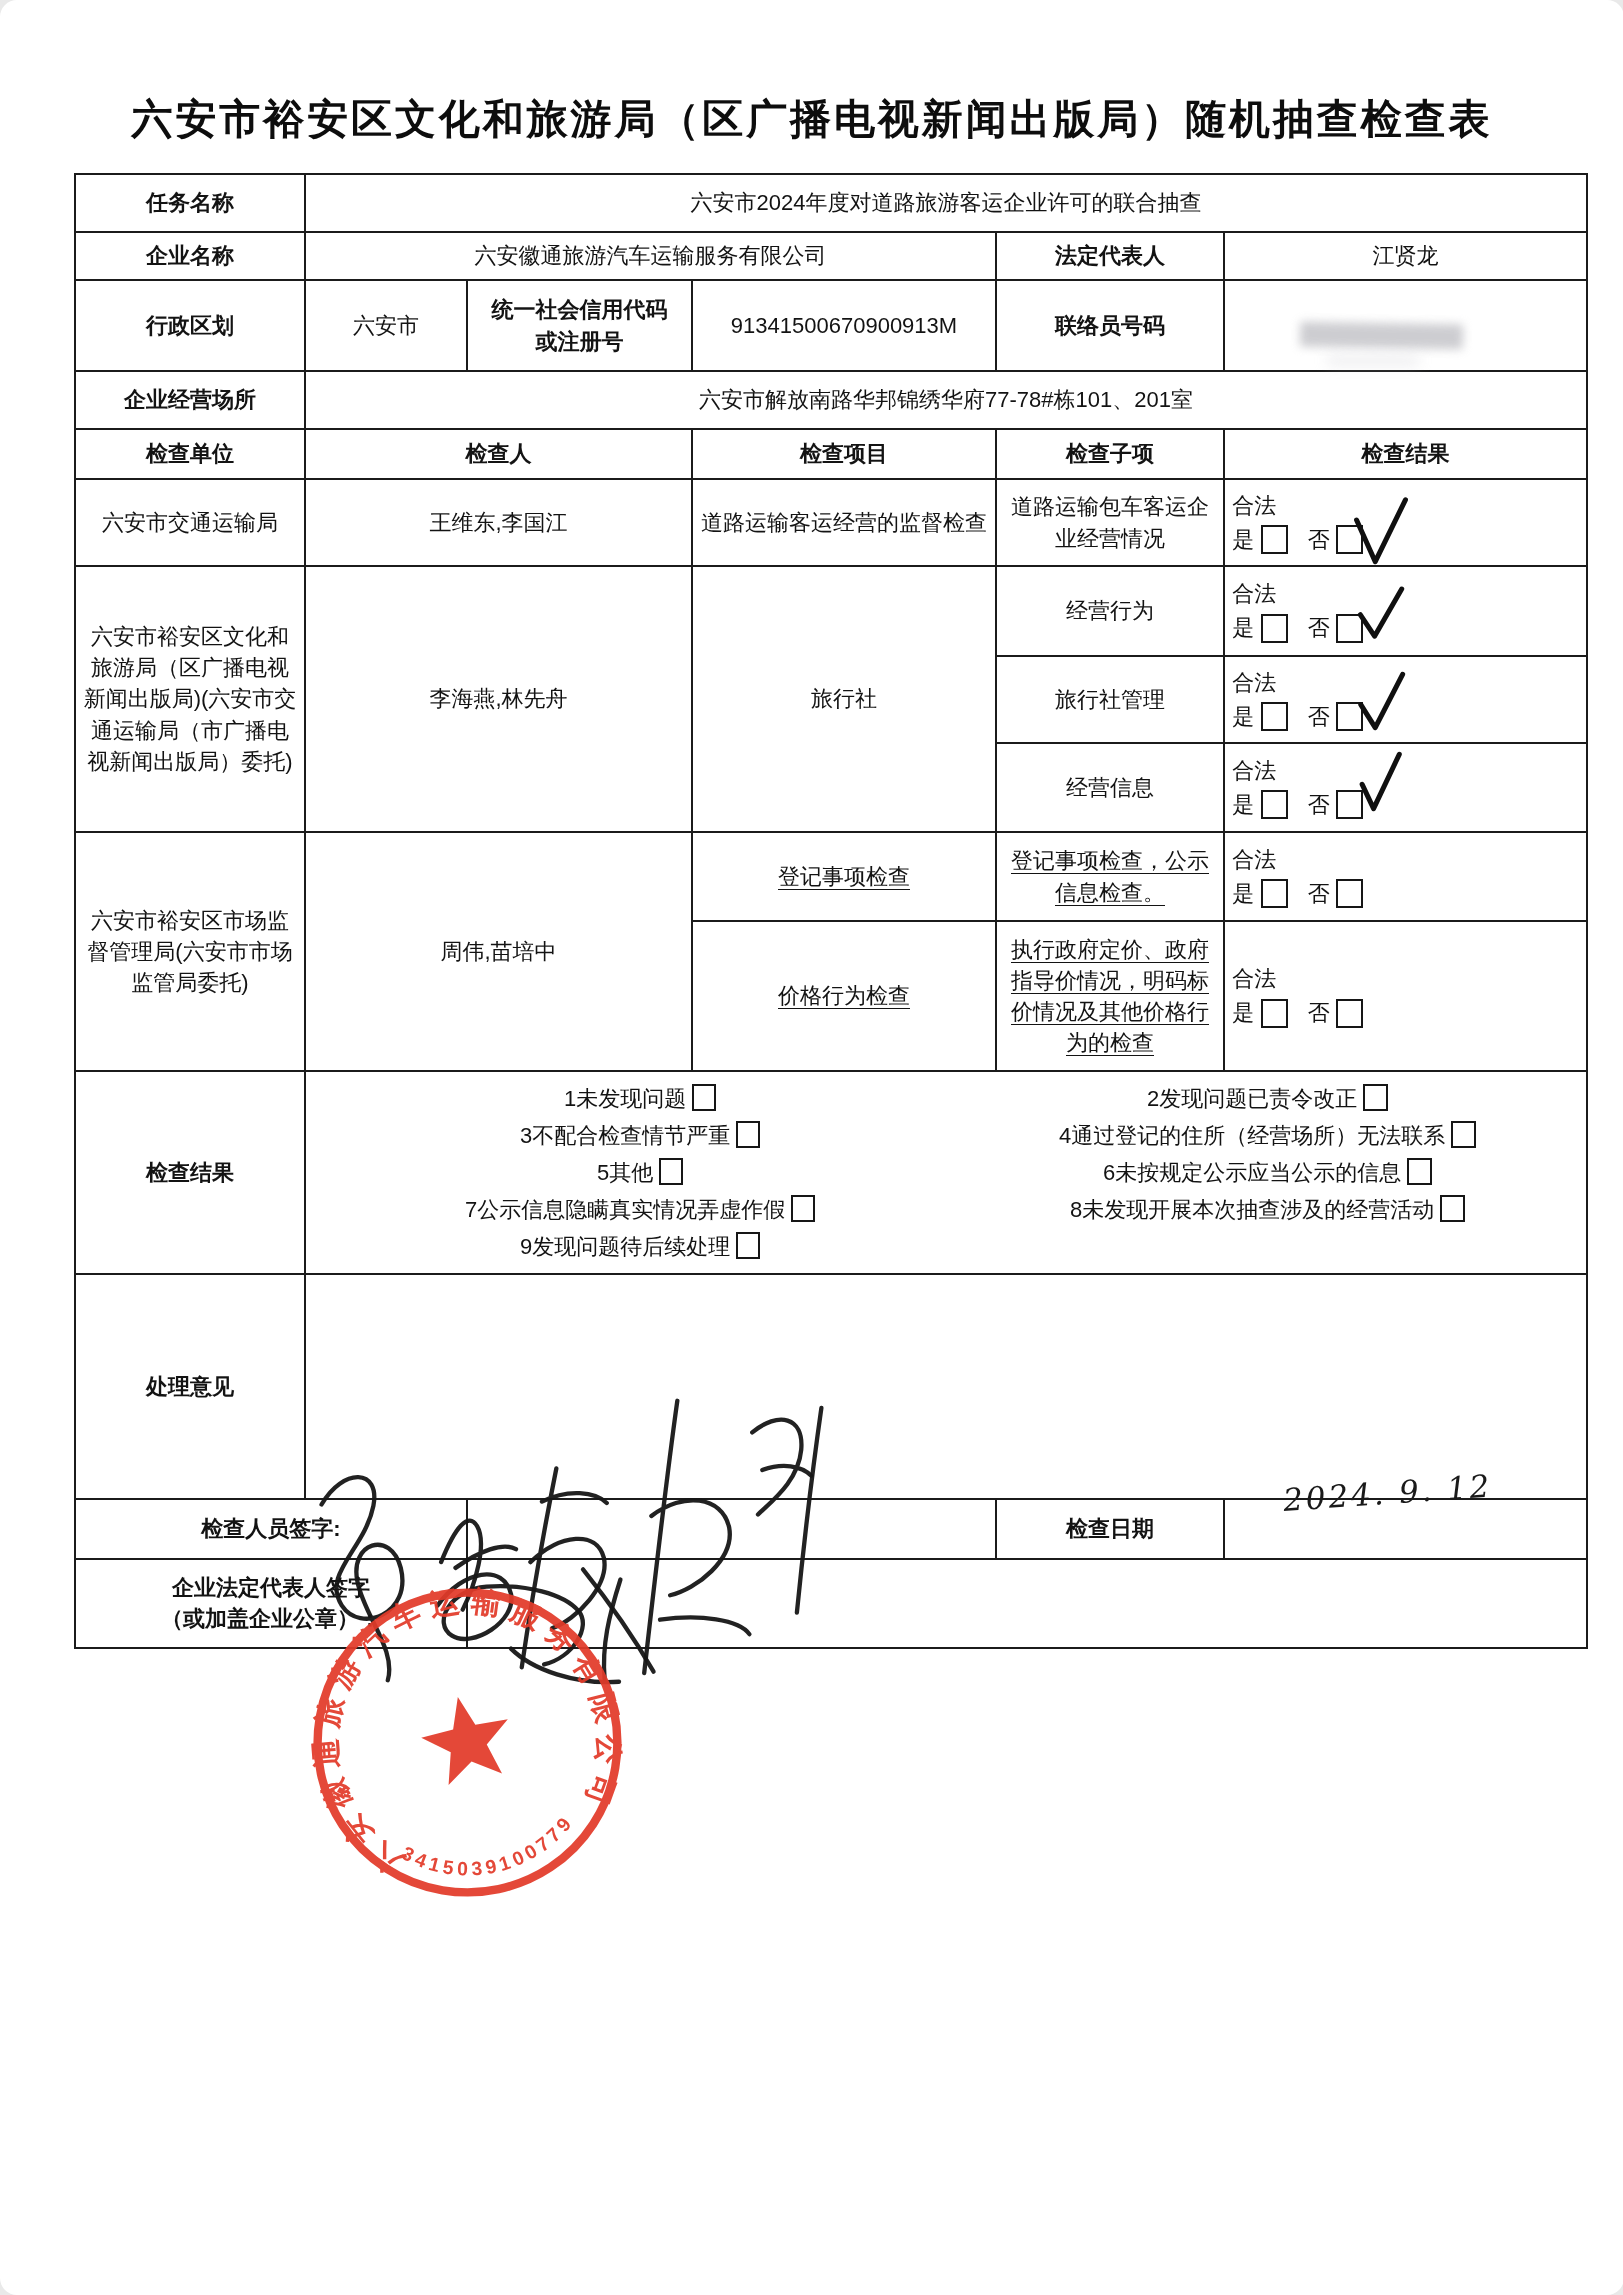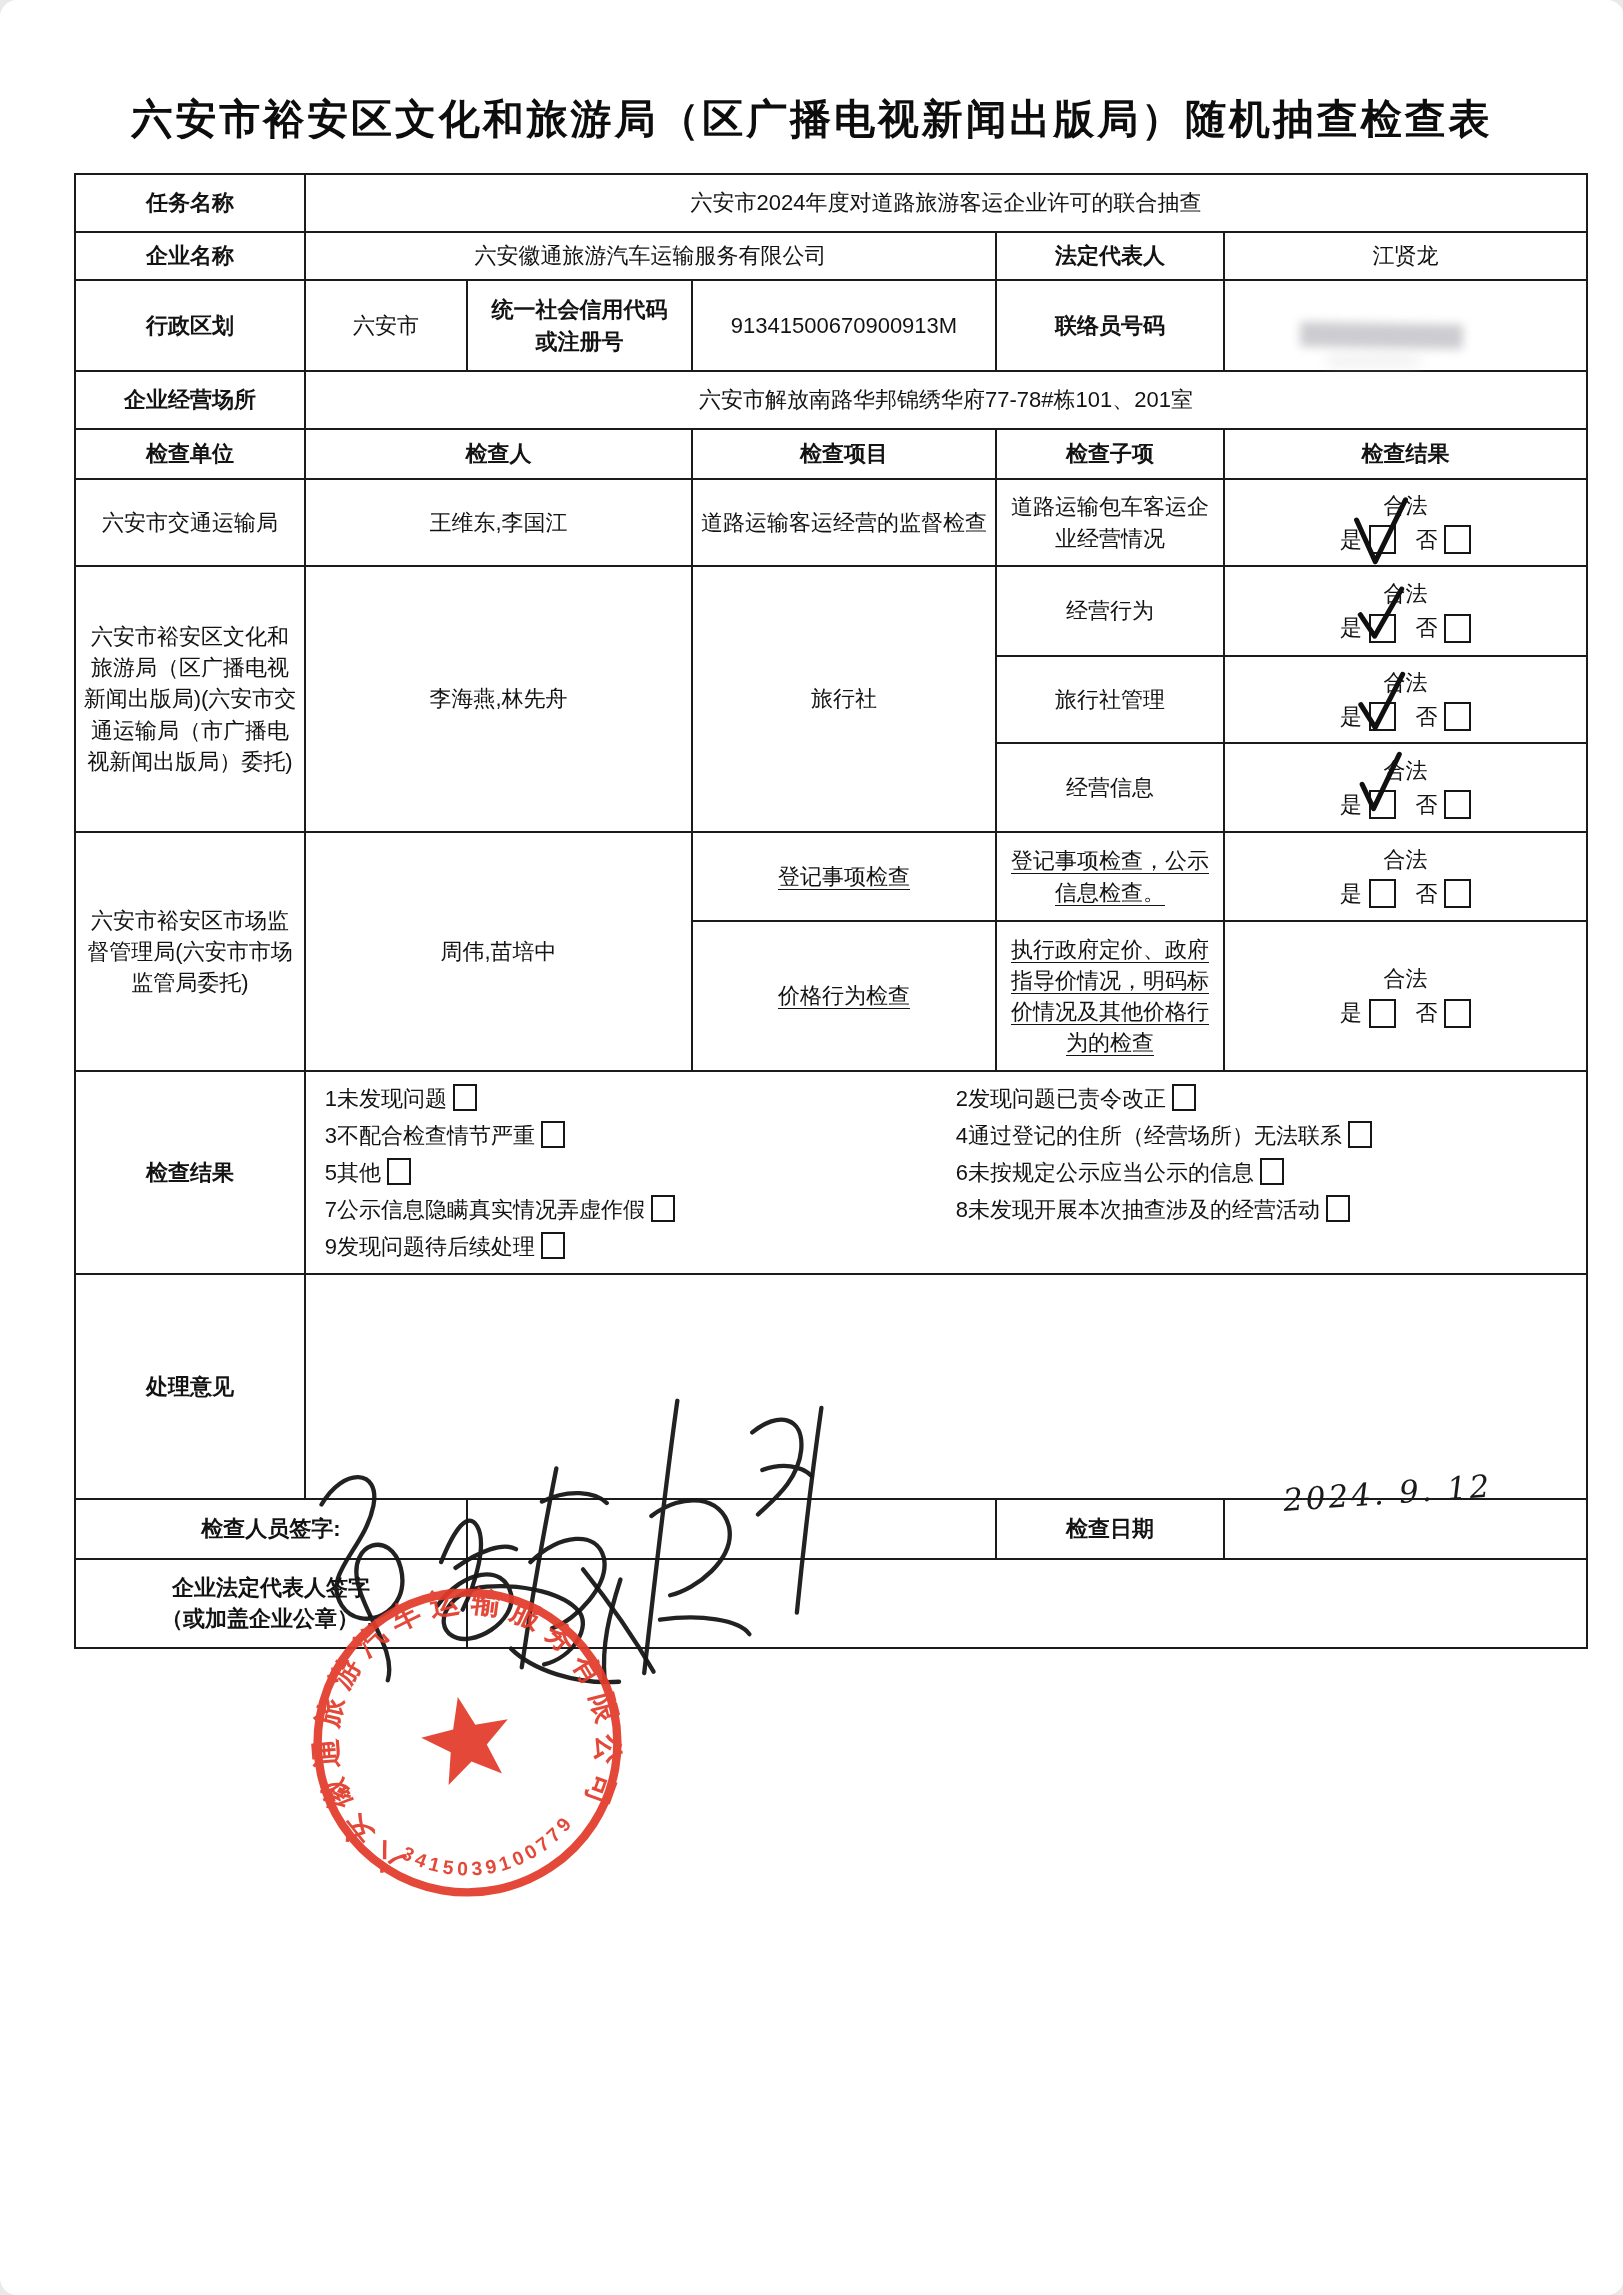--- a/index.html
+++ b/index.html
@@ -22,29 +22,29 @@
     overflow:visible;
   }
   table.form{border:2.9px solid #141414;}
   td.lbl{font-weight:bold;}
   td.left{text-align:left; padding-left:14.4px; padding-right:10px;}
   td.unitcell{text-align:left; padding-left:10px; padding-right:7.2px; font-size:21.6px;}
   .wrapnarrow{display:inline-block; white-space:pre-line;}
   .u{text-decoration:underline; text-underline-offset:5px; text-decoration-thickness:1.4px;}
   
   td.legality{position:relative;}
-  .leg{display:flex; flex-direction:column; align-items:center; gap:1.4px;}
+  .leg{display:flex; flex-direction:column; align-items:flex-start; gap:1.4px;}
   .yn{display:flex; align-items:center; justify-content:center; gap:20px; margin-top:1.4px;}
   .ynp{display:flex; align-items:center; gap:6.5px;}
   .cb{width:27px; height:29px; border:2.9px solid #161616; box-sizing:border-box; background:transparent;}
   .cb-s{width:24.5px; height:27px; border:2.9px solid #161616; box-sizing:border-box; display:inline-block; vertical-align:-4.3px; margin-left:5.8px;}
   svg.tick{position:absolute; overflow:visible; pointer-events:none;}
   svg.tick path{stroke:#101010; stroke-width:7; fill:none; stroke-linecap:round; stroke-linejoin:round;}
   
-  .optwrap{padding:7.2px 0 0 11.5px; text-align:left;}
+  .optwrap{padding:7.2px 0 0 11.5px; text-align:center;}
   .optrow{display:flex; align-items:flex-start; min-height:37px;}
   .optL{width:631px;}
   .optR{flex:1;}
   
   .blurbox{position:absolute; background:#bdbdc2; filter:blur(5px); opacity:.75; border-radius:2.2px;}
   .blursmear{position:absolute; background:#cfcfd4; filter:blur(6.5px); opacity:.4; border-radius:4.3px;}
   .hand-date{
     position:absolute; left:1283px; top:1475px; width:202px;
     font-family:"DejaVu Serif", serif; font-style:italic; font-size:31px;
     color:#1a1a1a; transform:rotate(-4deg); letter-spacing:2.9px; white-space:nowrap;

